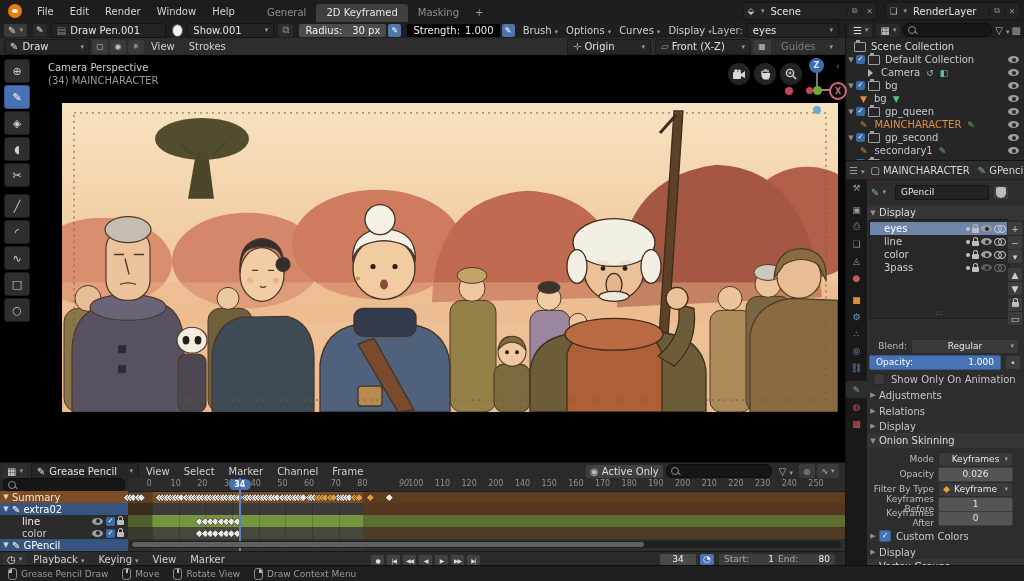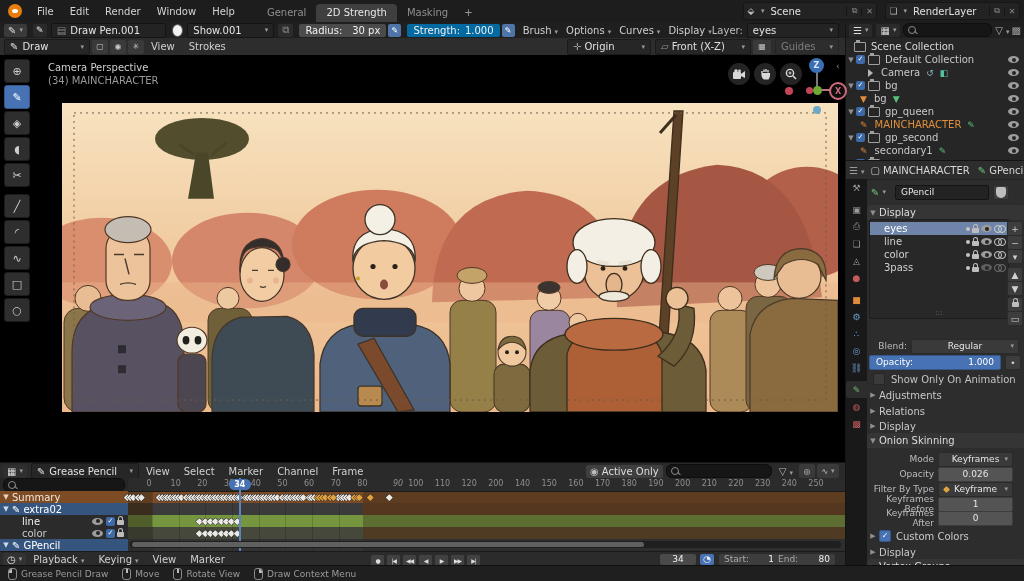--- a/index.html
+++ b/index.html
@@ -22,21 +22,21 @@
   .idblock .ibname{padding:0 6px;color:#e0e0e0;min-width:70px;}
   .idblock .ibbtn{width:14px;text-align:center;color:#8a8a8a;font-size:8px;border-left:1px solid #161616;}
   .caret{font-size:7px;color:#9a9a9a;margin-left:3px;}
 
   
   .toolsettings{left:0;top:22px;width:845px;height:16px;background:#1f1f1f;display:flex;align-items:center;border-bottom:1px solid #141414;}
   .ts-btn{height:13px;display:flex;align-items:center;background:#3a3a3a;border-radius:2px;padding:0 4px;margin-left:4px;color:#ddd;}
   .ts-field{height:13px;display:flex;align-items:center;background:#232323;border:1px solid #141414;border-radius:2px;padding:0 5px;margin-left:4px;color:#e4e4e4;}
   .slider{height:13px;border-radius:2px;margin-left:6px;display:flex;align-items:center;justify-content:space-between;padding:0 6px;color:#f0f0f0;}
   .slider.gray{background:#4b4b4b;}
-  .slider.blue{background:#0369a1;}
+  .slider.blue{background:#000000;}
   .pbtn{width:15px;height:13px;border-radius:2px;background:#4f74a8;color:#fff;font-size:8px;display:flex;align-items:center;justify-content:center;margin-left:2px;}
   .ddt{margin-left:8px;color:#cfcfcf;}
   .swatch-pen{width:16px;height:13px;background:#2a2a2a;border-radius:2px;margin-left:6px;display:flex;align-items:center;justify-content:center;color:#eee;font-size:9px;}
   .swatch-mat{width:11px;height:11px;border-radius:50%;background:#f2f2f2;border:1px solid #555;margin-left:6px;}
 
   
   .vpheader{left:0;top:38px;width:845px;height:17px;background:#2d2d2d;display:flex;align-items:center;border-bottom:1px solid #1a1a1a;}
   .vp-dd{height:14px;background:#262626;border:1px solid #1a1a1a;border-radius:2px;display:flex;align-items:center;padding:0 5px;margin-left:4px;color:#e0e0e0;}
   .vp-tgl{width:16px;height:14px;background:#3a3a3a;border-radius:2px;margin-left:2px;display:flex;align-items:center;justify-content:center;color:#c9c9c9;font-size:8px;}
   .vp-menu{padding:0 7px;color:#d0d0d0;}
@@ -147,21 +147,21 @@
 
   <div class="abs topbar">
     <span class="logo"></span>
     <span class="menu-item">File</span>
     <span class="menu-item">Edit</span>
     <span class="menu-item">Render</span>
     <span class="menu-item">Window</span>
     <span class="menu-item">Help</span>
     <div class="wstabs">
       <span class="wstab">General</span>
-      <span class="wstab active">2D Strength</span>
+      <span class="wstab active">2D Keyframed</span>
       <span class="wstab">Masking</span>
       <span class="wstab plus">+</span>
     </div>
     <div style="margin-left:auto;display:flex;align-items:center;margin-right:4px;">
       <div class="idblock">
         <span class="ibicon">⬙</span>
         <span class="caret">▾</span>
         <span class="ibname">Scene</span>
         <span class="ibbtn">⧉</span>
         <span class="ibbtn">✕</span>
@@ -775,21 +775,21 @@
     <div class="ruler">
         <span class="rlab" style="left: 10px;">0</span>
         <span class="rlab" style="left: 36.68px;">10</span>
         <span class="rlab" style="left: 63.36px;">20</span>
         <span class="rlab" style="left: 90.04px;">30</span>
         <span class="rlab" style="left: 116.72px;">40</span>
         <span class="rlab" style="left: 143.4px;">50</span>
         <span class="rlab" style="left: 170.08px;">60</span>
         <span class="rlab" style="left: 196.76px;">70</span>
         <span class="rlab" style="left: 223.44px;">80</span>
-        <span class="rlab" style="left: 259px; font-style: italic;">90</span>
+        <span class="rlab" style="left: 265px; font-style: italic;">90</span>
         <span class="rlab" style="left: 276.8px;">100</span>
         <span class="rlab" style="left: 303.48px;">110</span>
         <span class="rlab" style="left: 330.16px;">120</span>
         <span class="rlab" style="left: 356.84px;">200</span>
         <span class="rlab" style="left: 383.52px;">140</span>
         <span class="rlab" style="left: 410.2px;">150</span>
         <span class="rlab" style="left: 436.88px;">160</span>
         <span class="rlab" style="left: 463.56px;">170</span>
         <span class="rlab" style="left: 490.24px;">180</span>
         <span class="rlab" style="left: 516.92px;">190</span>

